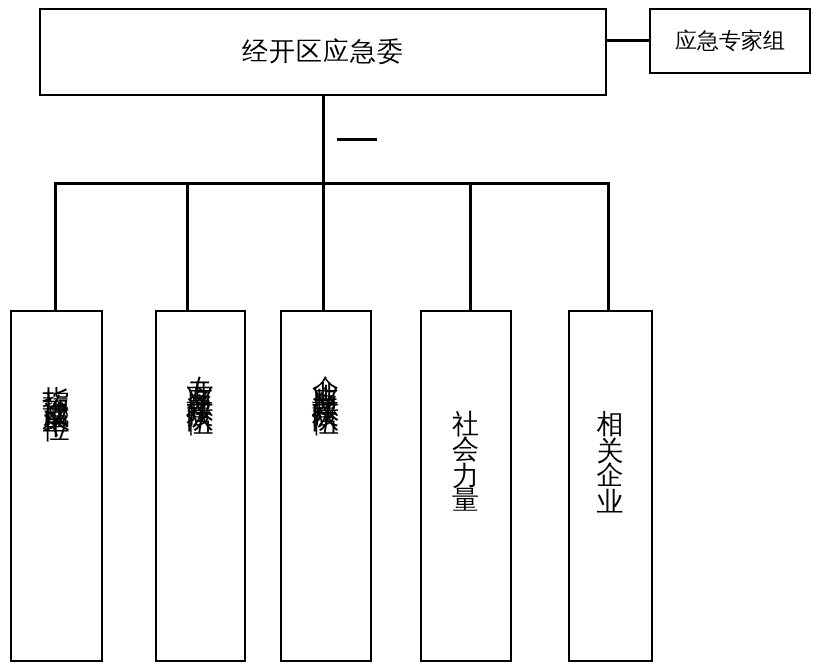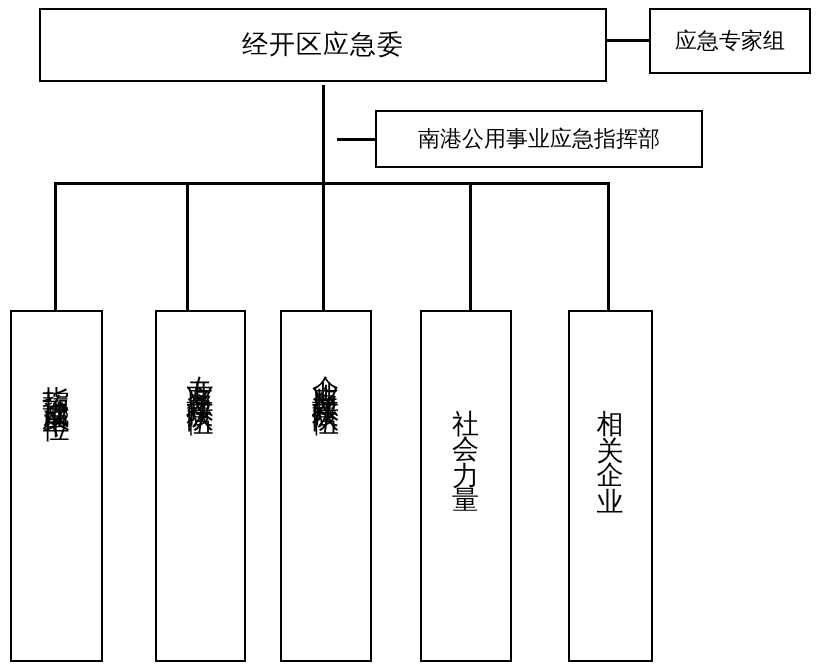--- a/index.html
+++ b/index.html
@@ -36,21 +36,21 @@
     text-align: center;
     line-height: 1.05;
     white-space: pre;
   }
 
   
   .node.horizontal .node-label {
     font-size: 25px;
     letter-spacing: 1px;
   }
-  #node-top            { left: 39px;  top: 8px;   width: 568px; height: 74px; }
+  #node-top            { left: 39px;  top: 8px;   width: 568px; height: 88px; }
   #node-top .node-label{ font-size: 26px; }
   #node-expert         { left: 649px; top: 8px;   width: 162px; height: 66px; }
   #node-expert .node-label { font-size: 22px; letter-spacing: 0px; }
   #node-branch         { left: 375px; top: 110px; width: 328px; height: 58px; }
   #node-branch .node-label { font-size: 22px; letter-spacing: 0px; }
 
   
   .node.vertical {
     top: 310px;
     height: 352px;
@@ -111,23 +111,20 @@
   <div class="conn v" id="conn-drop-4"></div>
 
   <div class="node horizontal" id="node-top">
     <span class="node-label">经开区应急委</span>
   </div>
 
   <div class="node horizontal" id="node-expert">
     <span class="node-label">应急专家组</span>
   </div>
 
-  <div class="node horizontal" id="node-branch">
-    <span class="node-label">南港公用事业应急指挥部</span>
-  </div>
 
   <div class="node vertical" id="node-leaf-0">
     <span class="node-label">指挥部成员单位</span>
   </div>
 
   <div class="node vertical" id="node-leaf-1">
     <span class="node-label">专业应急救援队伍</span>
   </div>
 
   <div class="node vertical" id="node-leaf-2">

